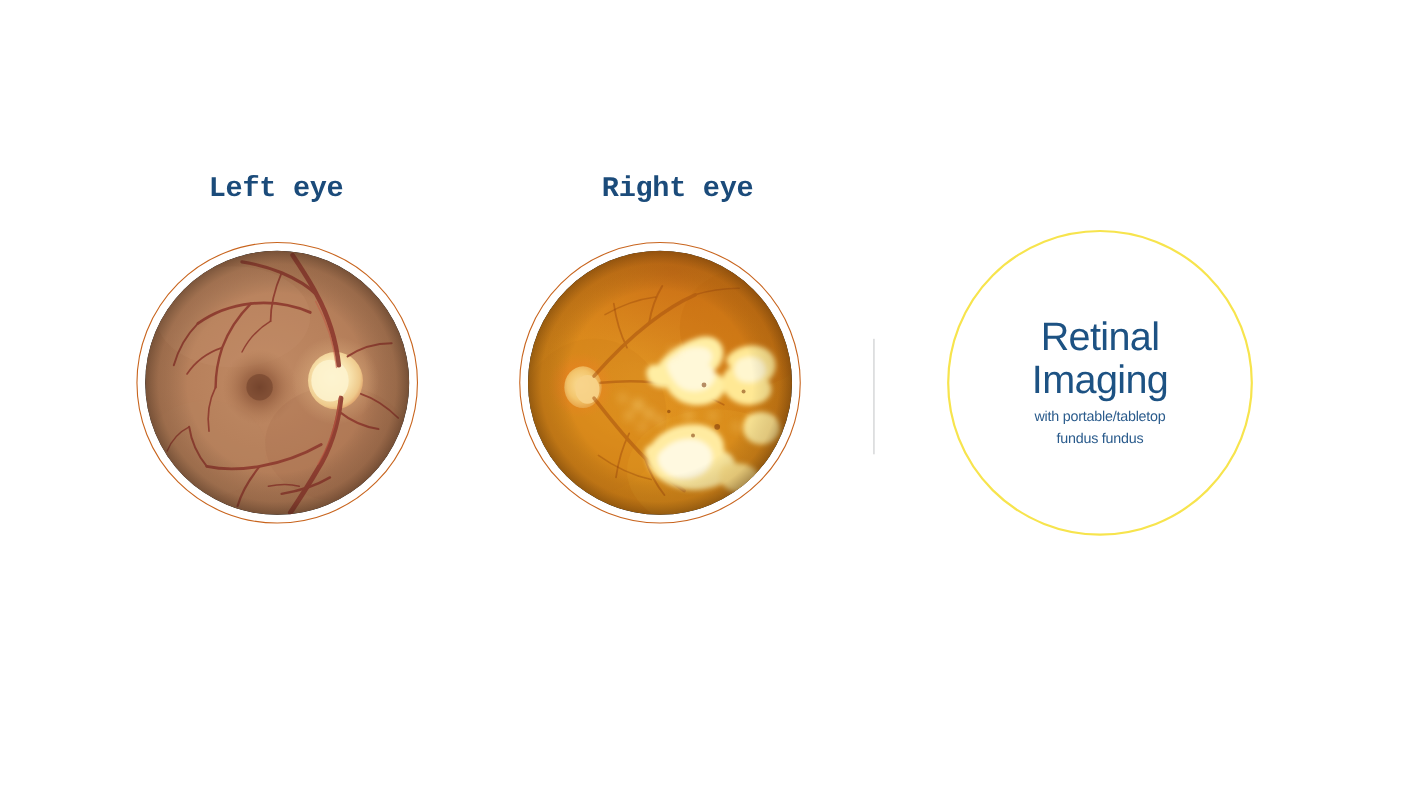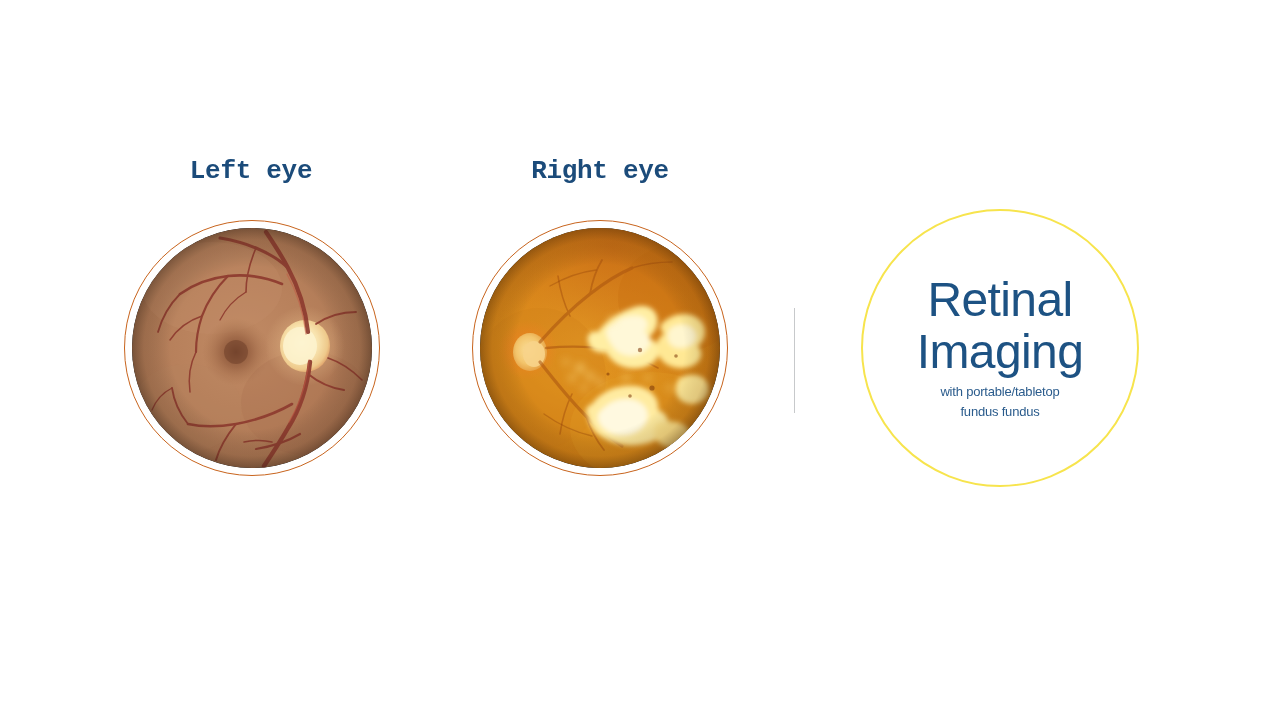--- a/index.html
+++ b/index.html
@@ -72,21 +72,21 @@
     background: #ffffff;
     display: flex;
     flex-direction: column;
     align-items: center;
     justify-content: center;
     text-align: center;
   }
   .info-title {
     font-family: "Liberation Sans", sans-serif;
     font-weight: 400;
-    font-size: 48px;
+    font-size: 36px;
     line-height: 1.08;
     color: #1d5283;
     letter-spacing: -0.6px;
     margin: 0;
   }
   .info-title .ln { display: block; }
   .info-sub {
     font-family: "Liberation Sans", sans-serif;
     font-weight: 400;
     font-size: 13px;
@@ -184,21 +184,21 @@
           </g>
 
           <rect x="0" y="0" width="240" height="240" fill="url(#L_vig)"></rect>
         </g>
       </svg>
     </div>
   </div>
 
   <div class="eye-panel" style="left:458px; top:158px; width:284px; height:320px;">
 
-    <div class="eye-label" style="left:142px;text-align:center;">Right eye</div>
+    <div class="eye-label" style="left:158px;text-align:center;">Right eye</div>
 
     <div class="eye-ring" style="left:14px; top:62px; width:256px; height:256px;"></div>
 
     <div class="fundus" style="left:22px; top:70px; width:240px; height:240px;">
       <svg viewBox="0 0 240 240" xmlns="http://www.w3.org/2000/svg" aria-hidden="true">
         <defs>
           <radialGradient id="R_base" cx="42%" cy="46%" r="76%">
             <stop offset="0%" stop-color="#e8a226"></stop>
             <stop offset="34%" stop-color="#df911d"></stop>
             <stop offset="68%" stop-color="#d07f15"></stop>

